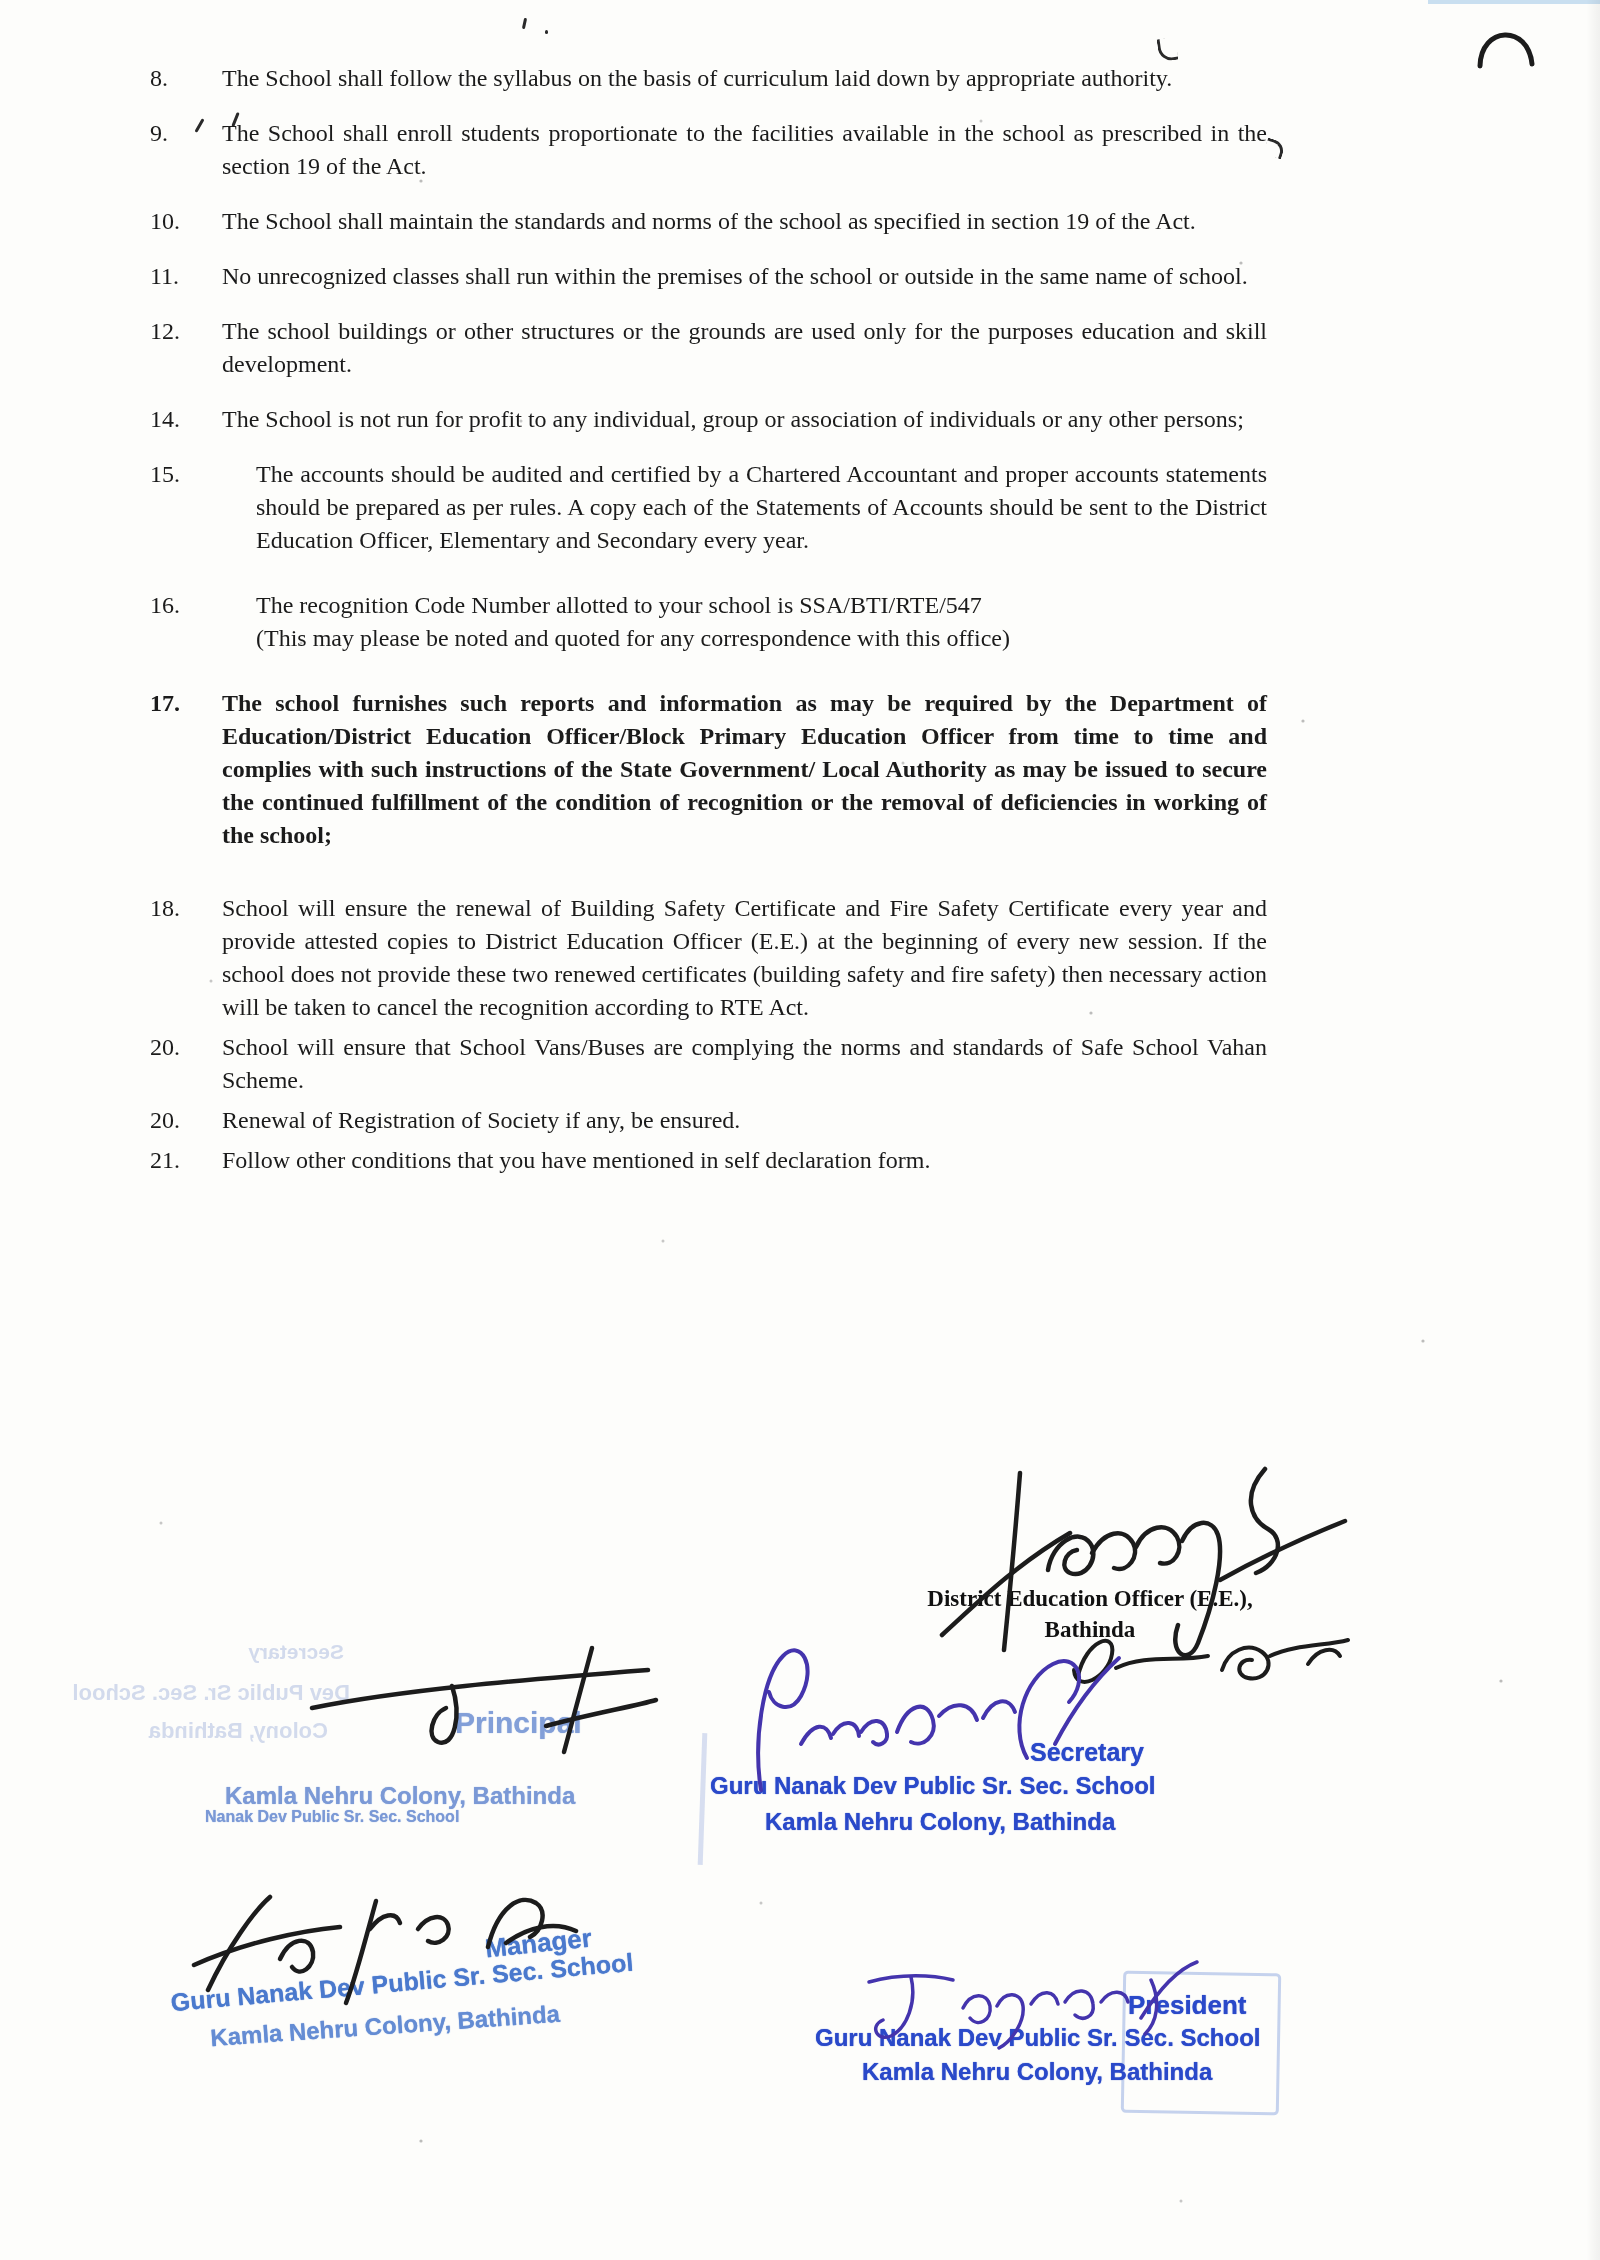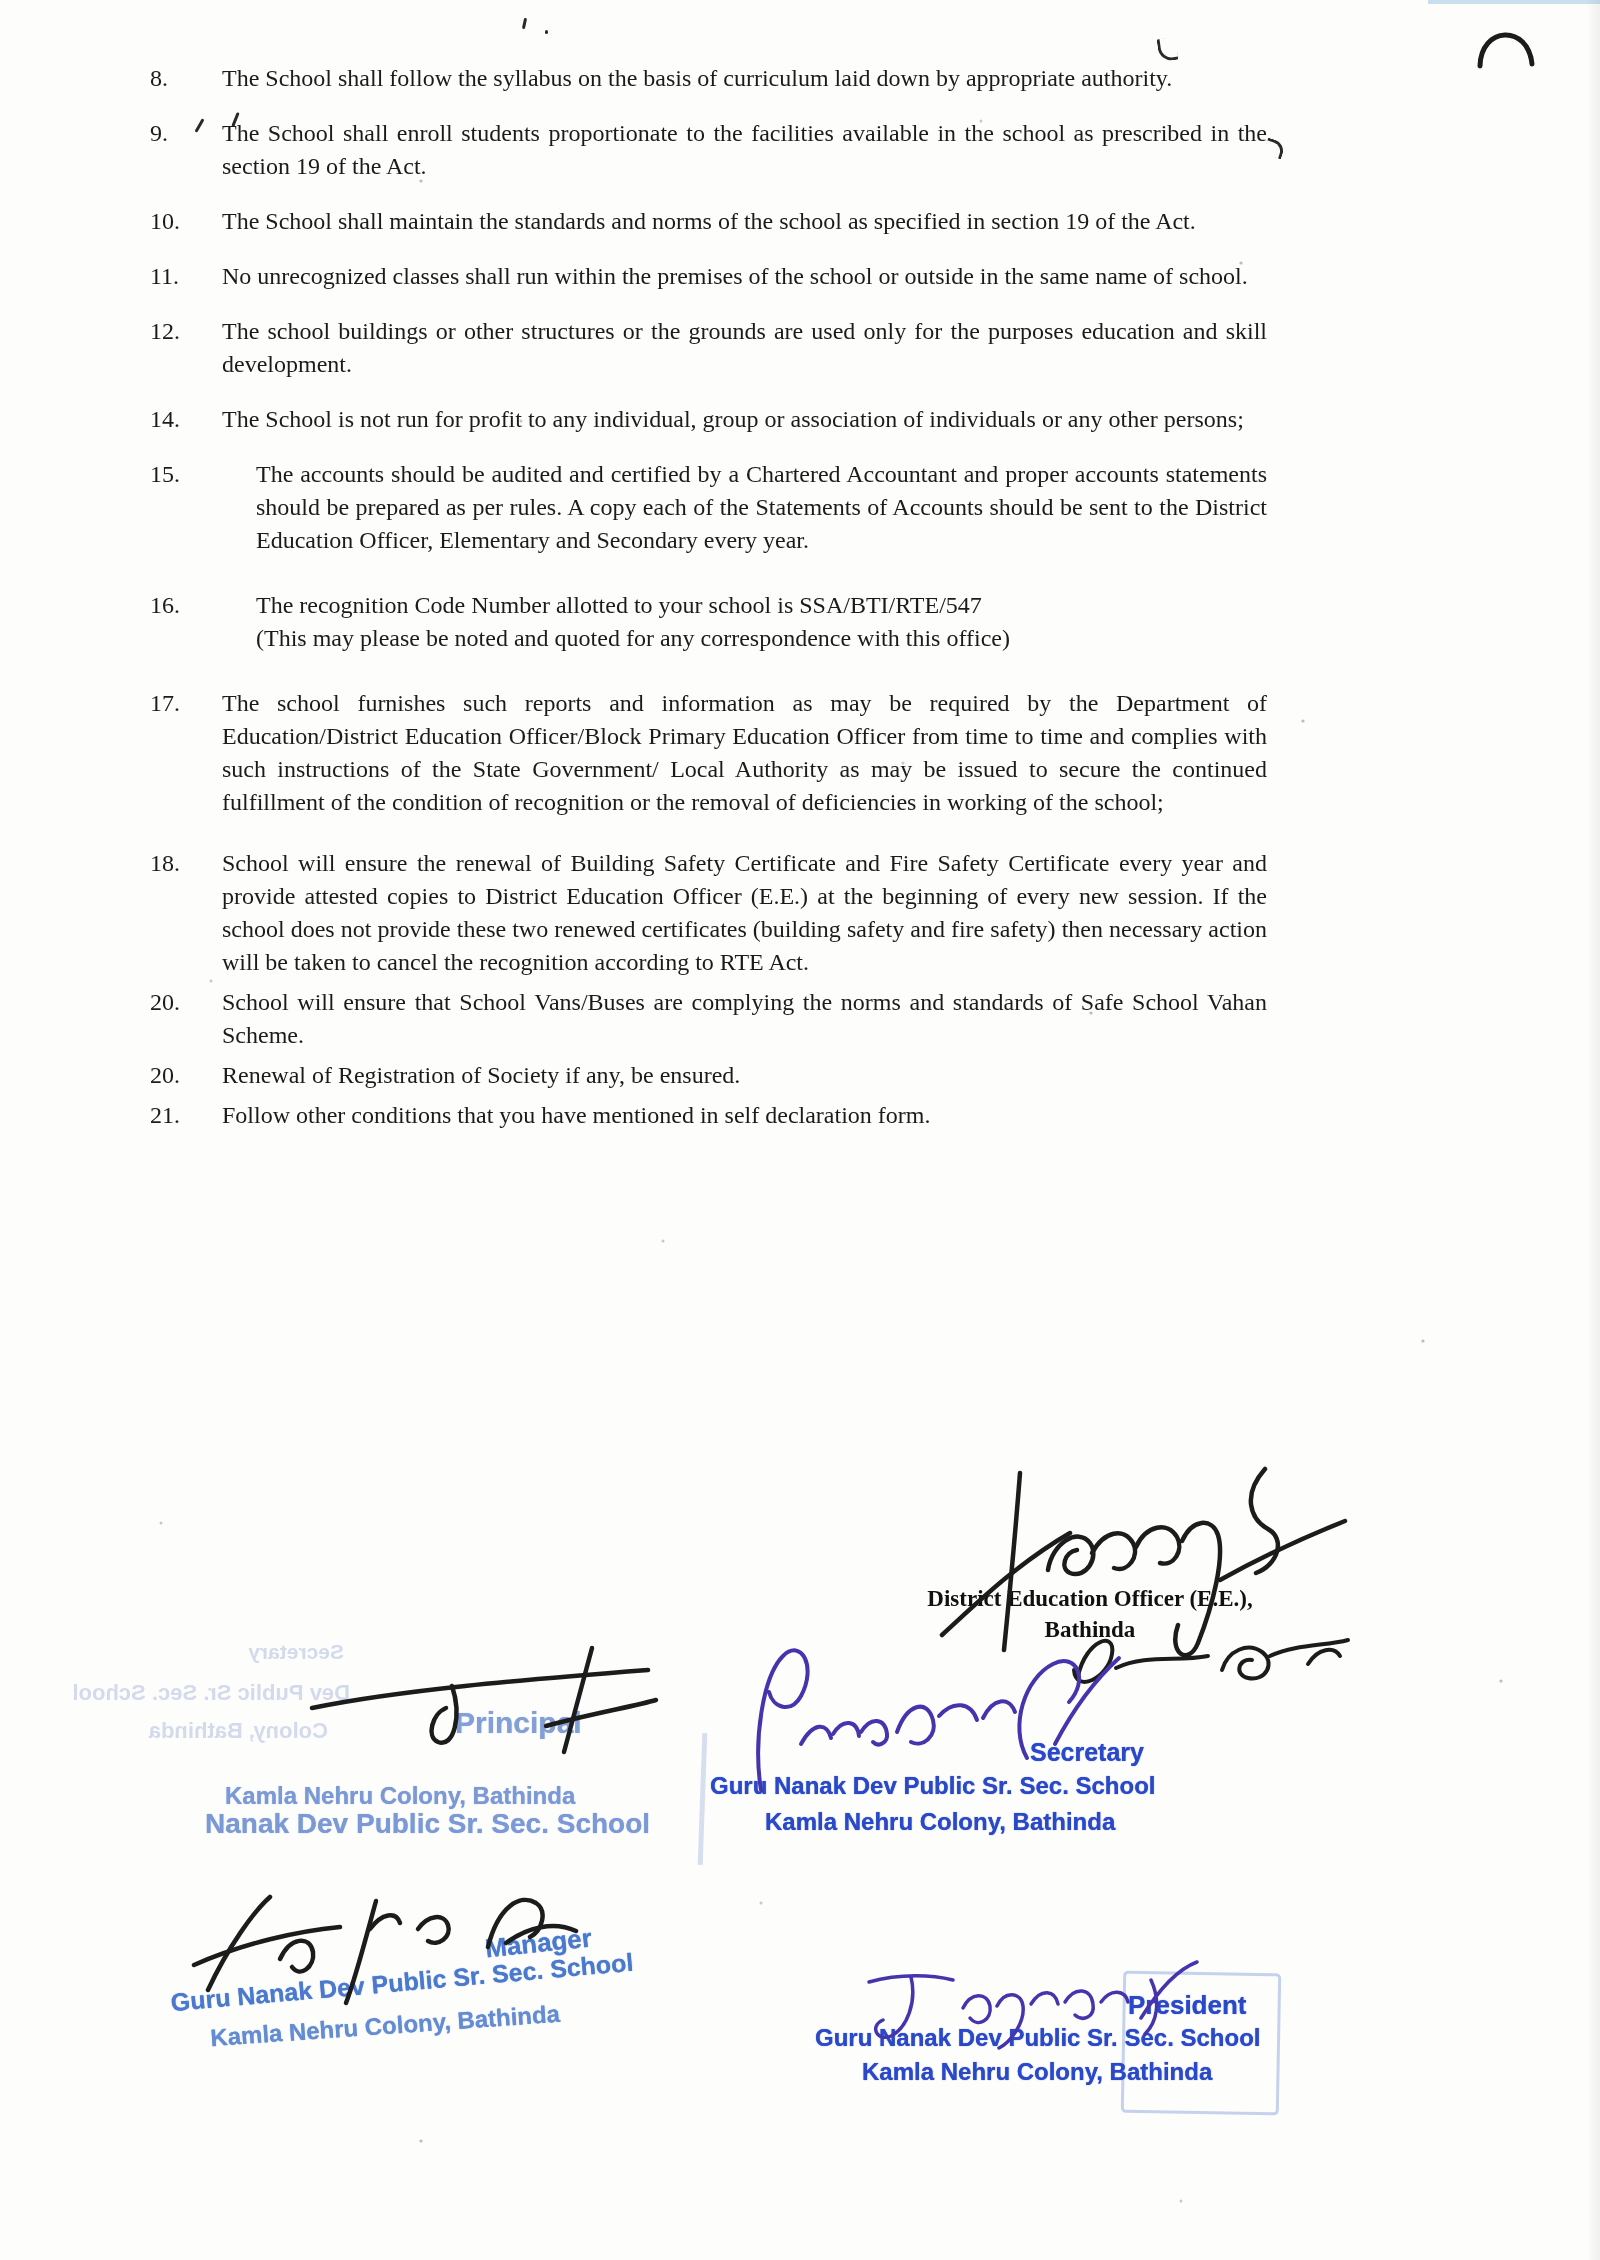--- a/index.html
+++ b/index.html
@@ -28,21 +28,21 @@
     flex:0 0 72px;
     data:a;
   }
   .item .txt{
     flex:1;
     margin:0;
     text-align:justify;
   }
   .item .txt b{font-weight:normal;}
   .item.gap-lg{margin-bottom:32px;gap:34px;}
-  .item.gap-md{margin-bottom:28px;}
+  .item.gap-md{margin-bottom:40px;font-weight:bold;}
   .item.tight{margin-bottom:7px;}
   .sig-svg{position:absolute;z-index:5;}
   .sig-svg path{fill:none;stroke-linecap:round;stroke-linejoin:round;}
   .ink-black path{stroke:#1c1c1c;}
   .ink-violet path{stroke:#4434ad;}
   .stamp{
     position:absolute;z-index:3;
     font-family:"Liberation Sans", sans-serif;
     font-weight:bold;
     white-space:nowrap;
@@ -224,21 +224,21 @@
 
   <svg class="sig-svg ink-black" style="left:300px;top:1640px;" width="360" height="130" viewBox="0 0 360 130">
     <g stroke-width="4.5">
       <path d="M12,68 C100,50 220,40 348,30"></path>
       <path d="M152,46 C162,76 154,108 138,102 C126,97 132,74 146,68"></path>
       <path d="M292,8 C282,45 272,82 264,112"></path>
       <path d="M246,86 C290,74 336,66 356,60"></path>
     </g>
   </svg>
   <div class="stamp stamp-blue-faded" style="left:455px;top:1706px;font-size:30px;opacity:.85;">Principal</div>
-  <div class="stamp stamp-blue-faded" style="left:205px;top:1808px;font-size:28px;opacity:.9;">Nanak Dev Public Sr. Sec. School</div>
+  <div class="stamp stamp-blue-faded" style="left:205px;top:1808px;font-size:16px;opacity:.9;">Nanak Dev Public Sr. Sec. School</div>
   <div class="stamp stamp-blue-faded" style="left:225px;top:1782px;font-size:24px;opacity:.9;">Kamla Nehru Colony, Bathinda</div>
 
   <div class="stamp-edge"></div>
   <svg class="sig-svg ink-violet" style="left:725px;top:1640px;" width="400" height="160" viewBox="0 0 400 160">
     <g stroke-width="4">
       <path d="M36,150 C28,100 38,36 58,16 C76,-2 92,26 76,56 C66,74 48,68 44,52"></path>
       <path d="M76,104 C88,82 102,82 106,98"></path>
       <path d="M108,94 C118,78 132,80 134,96"></path>
       <path d="M136,92 C146,76 160,78 162,94 C163,102 154,108 148,102"></path>
       <path d="M172,92 C182,64 202,58 208,80 C212,96 198,108 186,102"></path>

